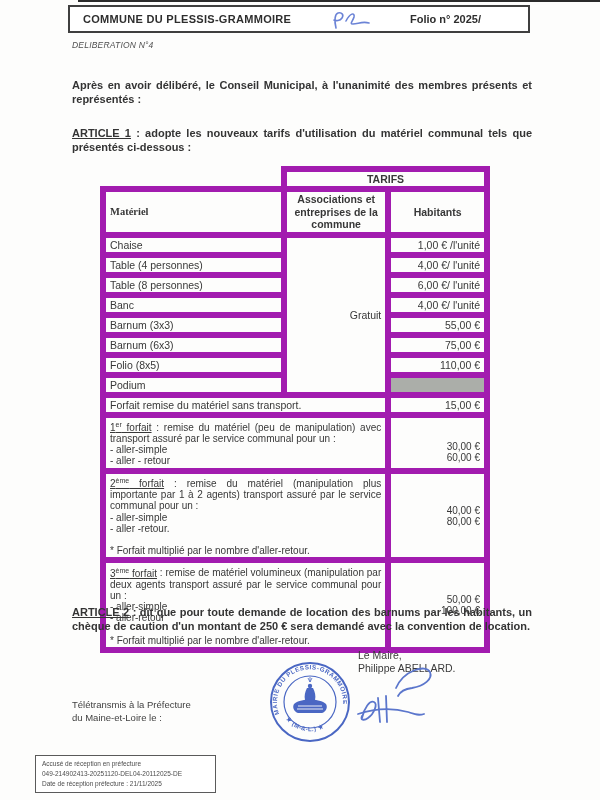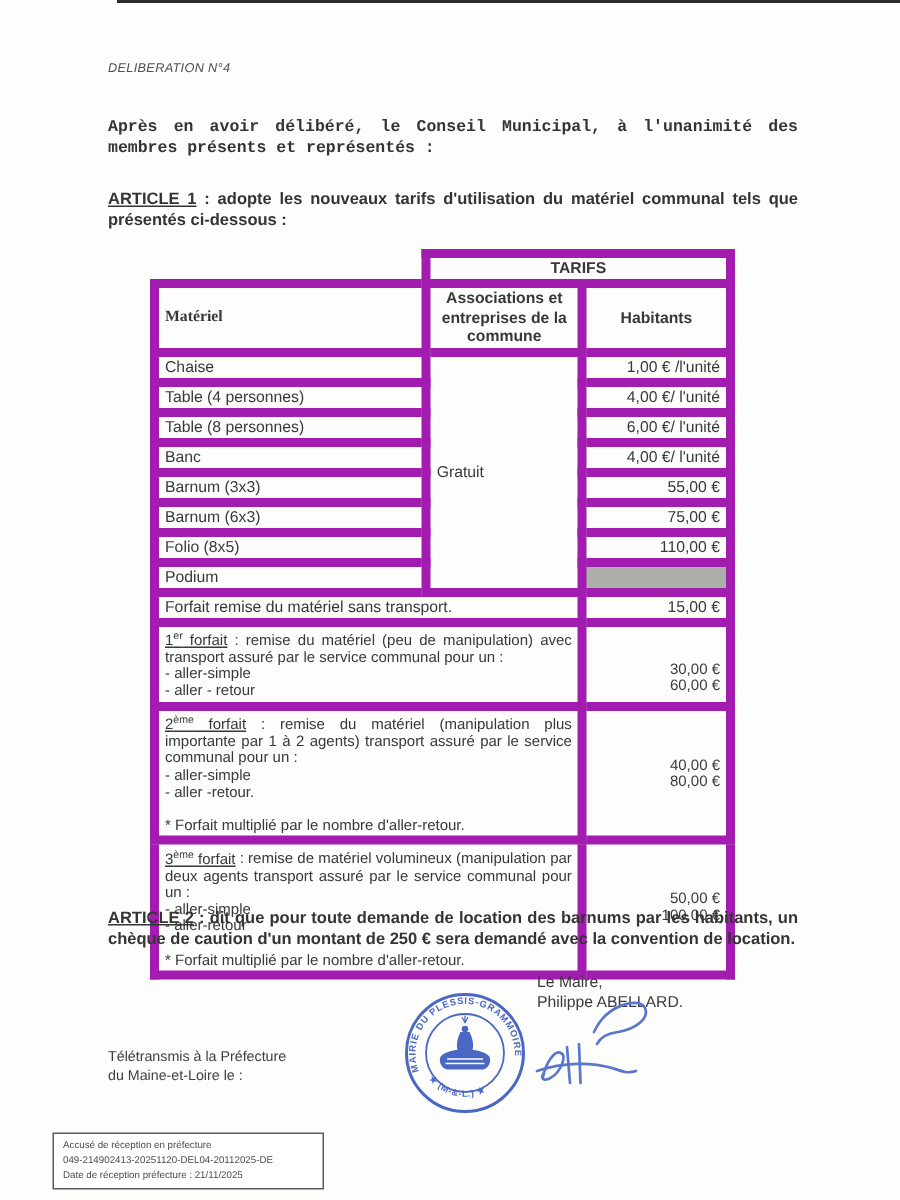--- a/index.html
+++ b/index.html
@@ -27,42 +27,42 @@
   .subheader {
     position:absolute; left:72px; top:40px; width:458px;
     display:flex; justify-content:space-between;
     font-size:8.5px; font-style:italic; color:#4f4f4f; letter-spacing:.2px;
   }
   .para {
     position:absolute; left:72px; width:460px;
     font-size:11px; font-weight:bold; line-height:13.5px;
     color:#343434; text-align:justify;
   }
-  .intro { top:79px;font-family:Liberation Mono, monospace; }
+  .intro { top:79px; }
   .article1 { top:127px; }
   .article2 { top:606px; }
   .u { text-decoration:underline; }
   sup { font-size:7px; }
 
   
   .tarif-table {
     position:absolute; left:100px; top:166px; width:390px;
     border-collapse:collapse; font-size:10.5px; color:#383838;
   }
   .tarif-table td, .tarif-table th { border:6px solid #a21caf; padding:1px 4px; }
   .tarif-table .cell-none { border:none; background:transparent; }
   .tarif-table .tarifs-title { text-align:center; font-weight:bold; height:18px; }
   .tarif-table th { font-weight:bold; vertical-align:middle; }
   .th-materiel { text-align:left; width:185px; padding-left:6px; height:44px;font-family:Liberation Serif, serif; }
   .th-assoc { width:105px; text-align:center; line-height:12.5px; }
   .th-hab { width:100px; text-align:center; }
   .row-item { height:15.5px; }
   .cell-name { padding-left:6px;margin-left:17px; }
   .cell-price { text-align:right; padding-right:5px; }
-  .cell-gratuit { text-align:left; vertical-align:middle; }
+  .cell-gratuit { text-align:right; vertical-align:middle; }
   .cell-gray { background:#abaea9; }
   .cell-span { padding-left:6px; height:15.5px; }
   .cell-desc {
     vertical-align:top; padding:2px 6px; font-size:10px; line-height:11.2px;
     text-align:justify;
   }
   .cell-desc .lines { text-align:left; }
   .cell-desc .note { margin-top:11px; text-align:left; }
   .cell-desc .note:empty { display:none; }
   .cell-fprice { vertical-align:top; padding:2px 5px; font-size:10px; line-height:11.2px; text-align:right; }
@@ -80,20 +80,28 @@
     border:1.5px solid #5a5a5a; padding:3px 6px;
     font-size:6.5px; line-height:1.55; color:#4c4c4c; background:#fff;
   }
 </style>
 </head>
 <body>
 
 <div class="page">
   <div class="scan-line"></div>
 
+  <div class="header-box">
+    <span class="commune">COMMUNE DU PLESSIS-GRAMMOIRE</span>
+    <svg class="initials" width="44" height="26" viewBox="0 0 44 26">
+      <path d="M8 20 C6 12 7 6 10 5 C14 4 16 7 14 10 C12 13 8 13 6 12" fill="none" stroke="#6b83d6" stroke-width="1.6" stroke-linecap="round"></path>
+      <path d="M18 13 C22 5 27 4 26 9 C25 13 21 16 25 16 C30 16 34 13 41 15" fill="none" stroke="#6b83d6" stroke-width="1.6" stroke-linecap="round"></path>
+    </svg>
+    <span class="folio">Folio n° 2025/</span>
+  </div>
 
   <div class="subheader">
     <span>DELIBERATION N°4</span>
   </div>
 
   <p class="para intro">Après en avoir délibéré, le Conseil Municipal, à l'unanimité des membres présents et représentés :</p>
 
   <p class="para article1"><span class="u">ARTICLE 1</span><span> : adopte les nouveaux tarifs d'utilisation du matériel communal tels que présentés ci-dessous :</span></p>
 
   <table class="tarif-table">

